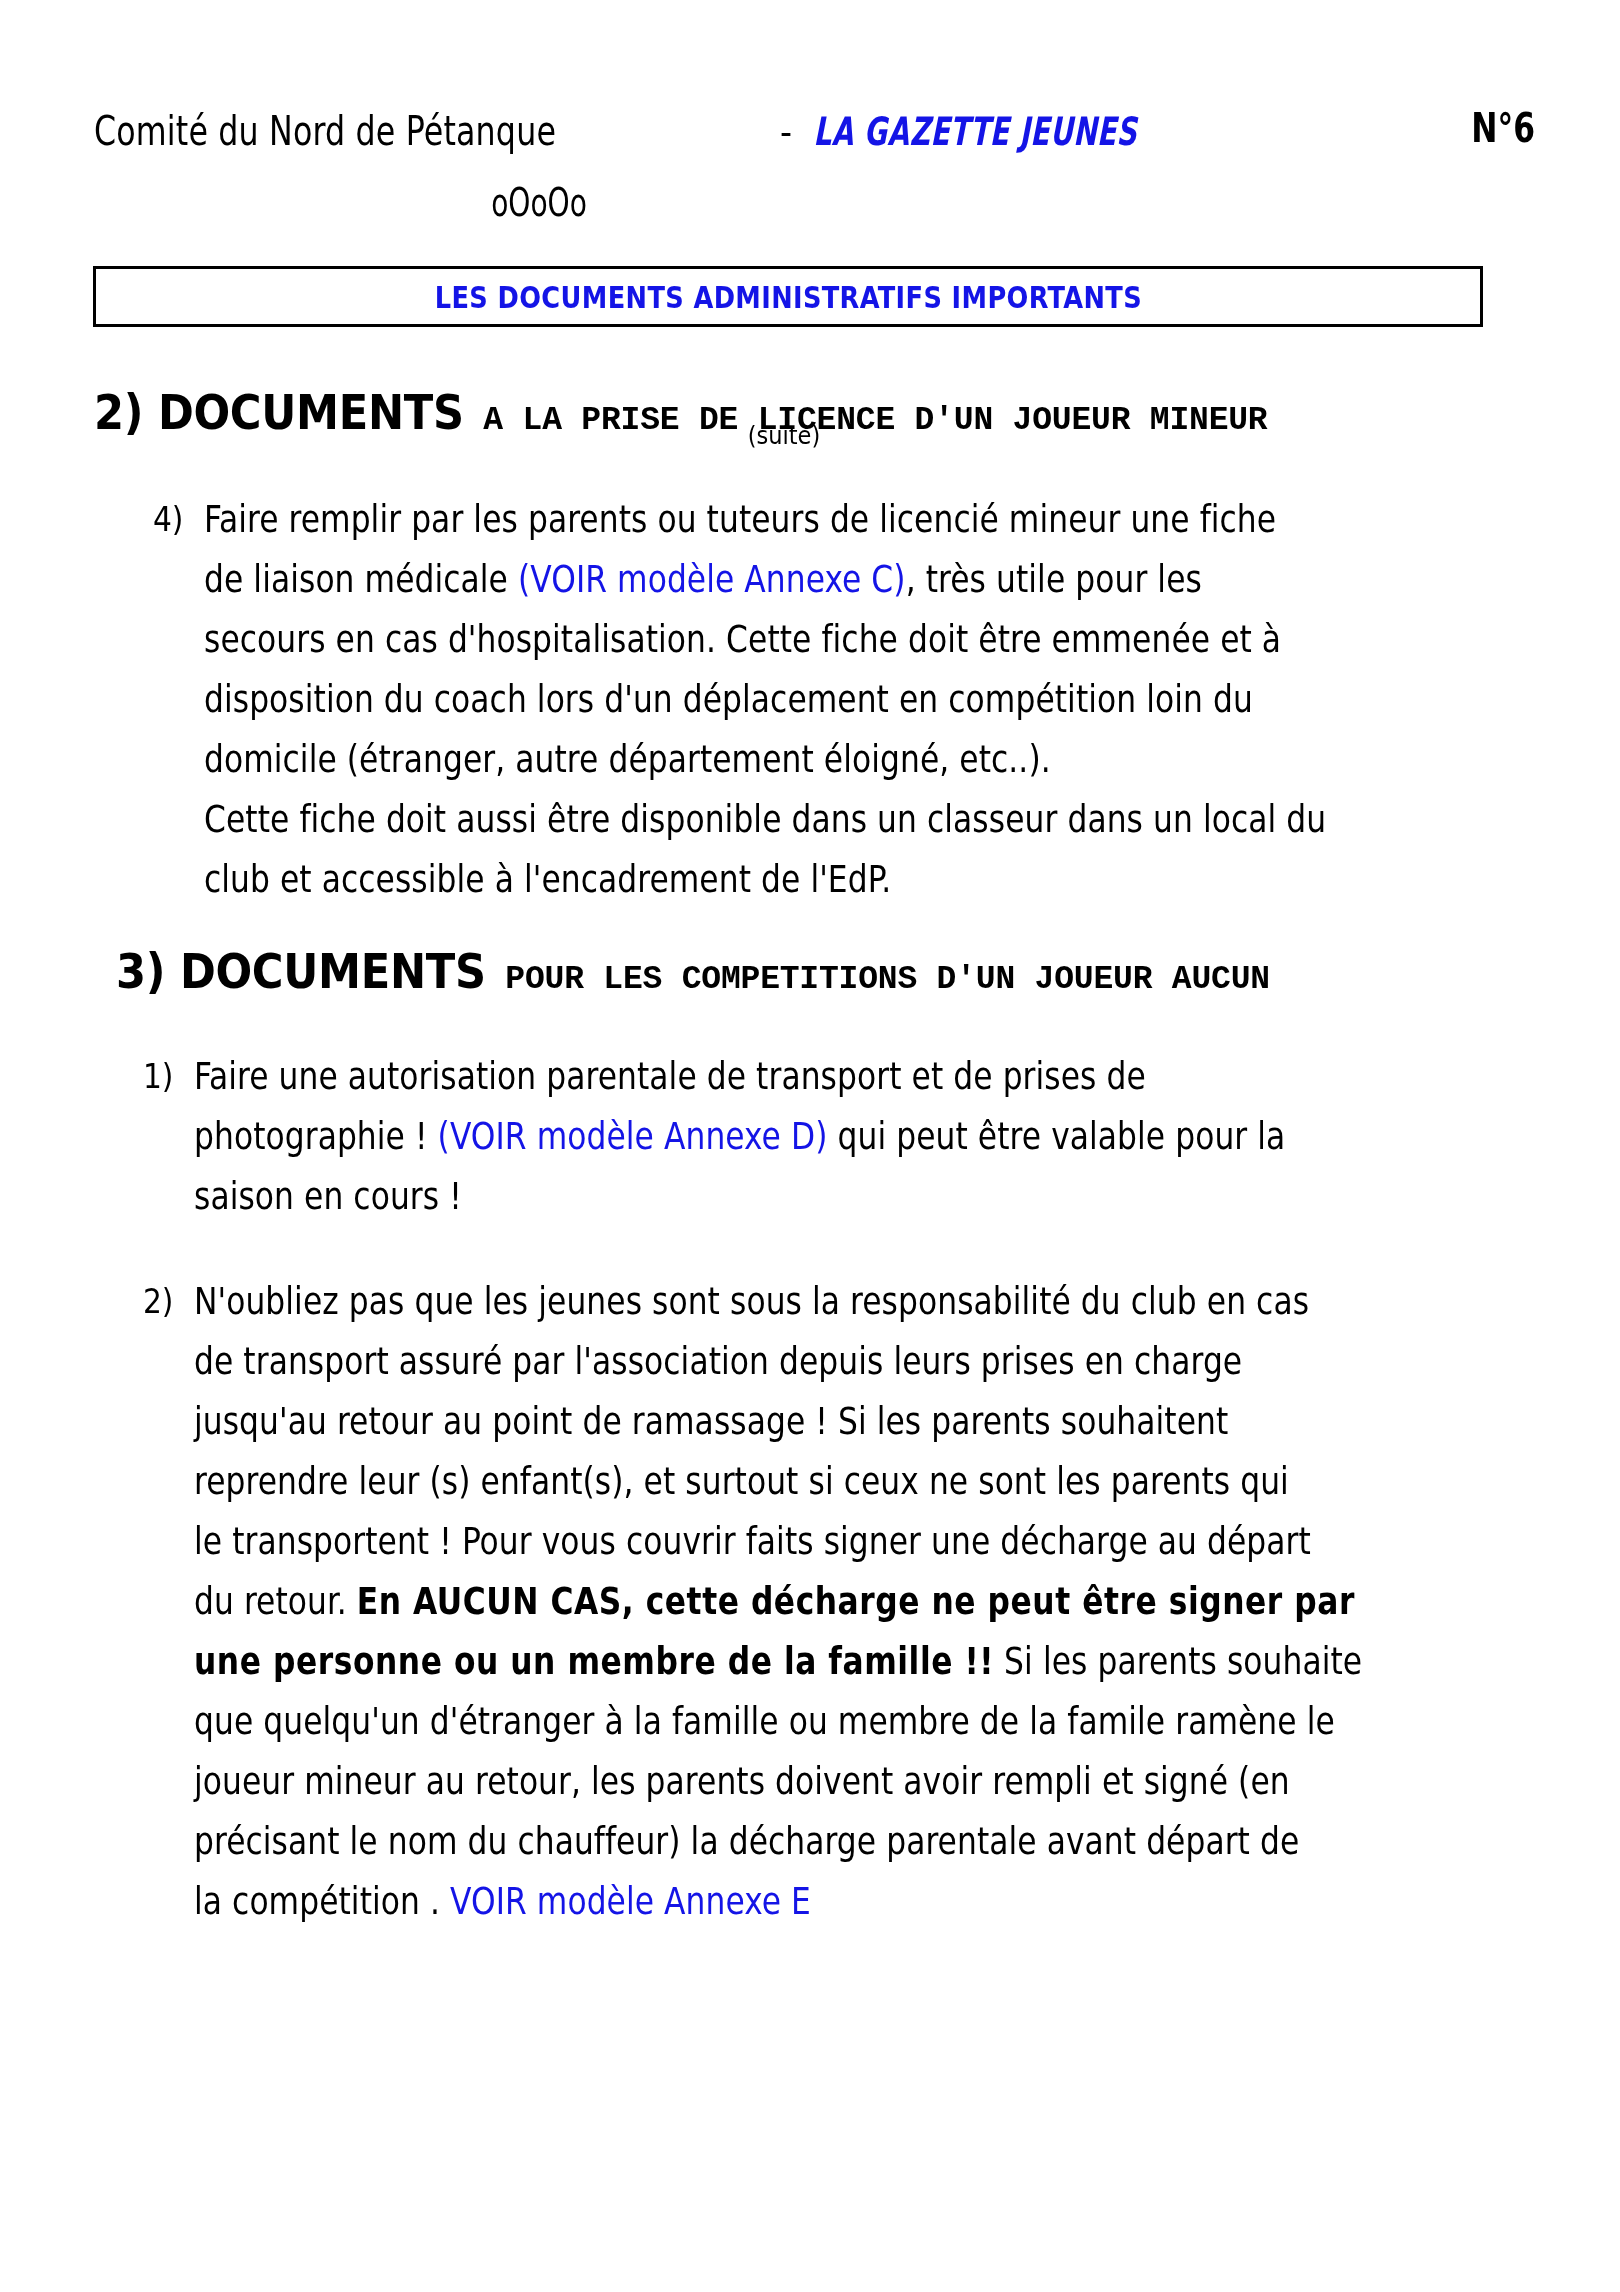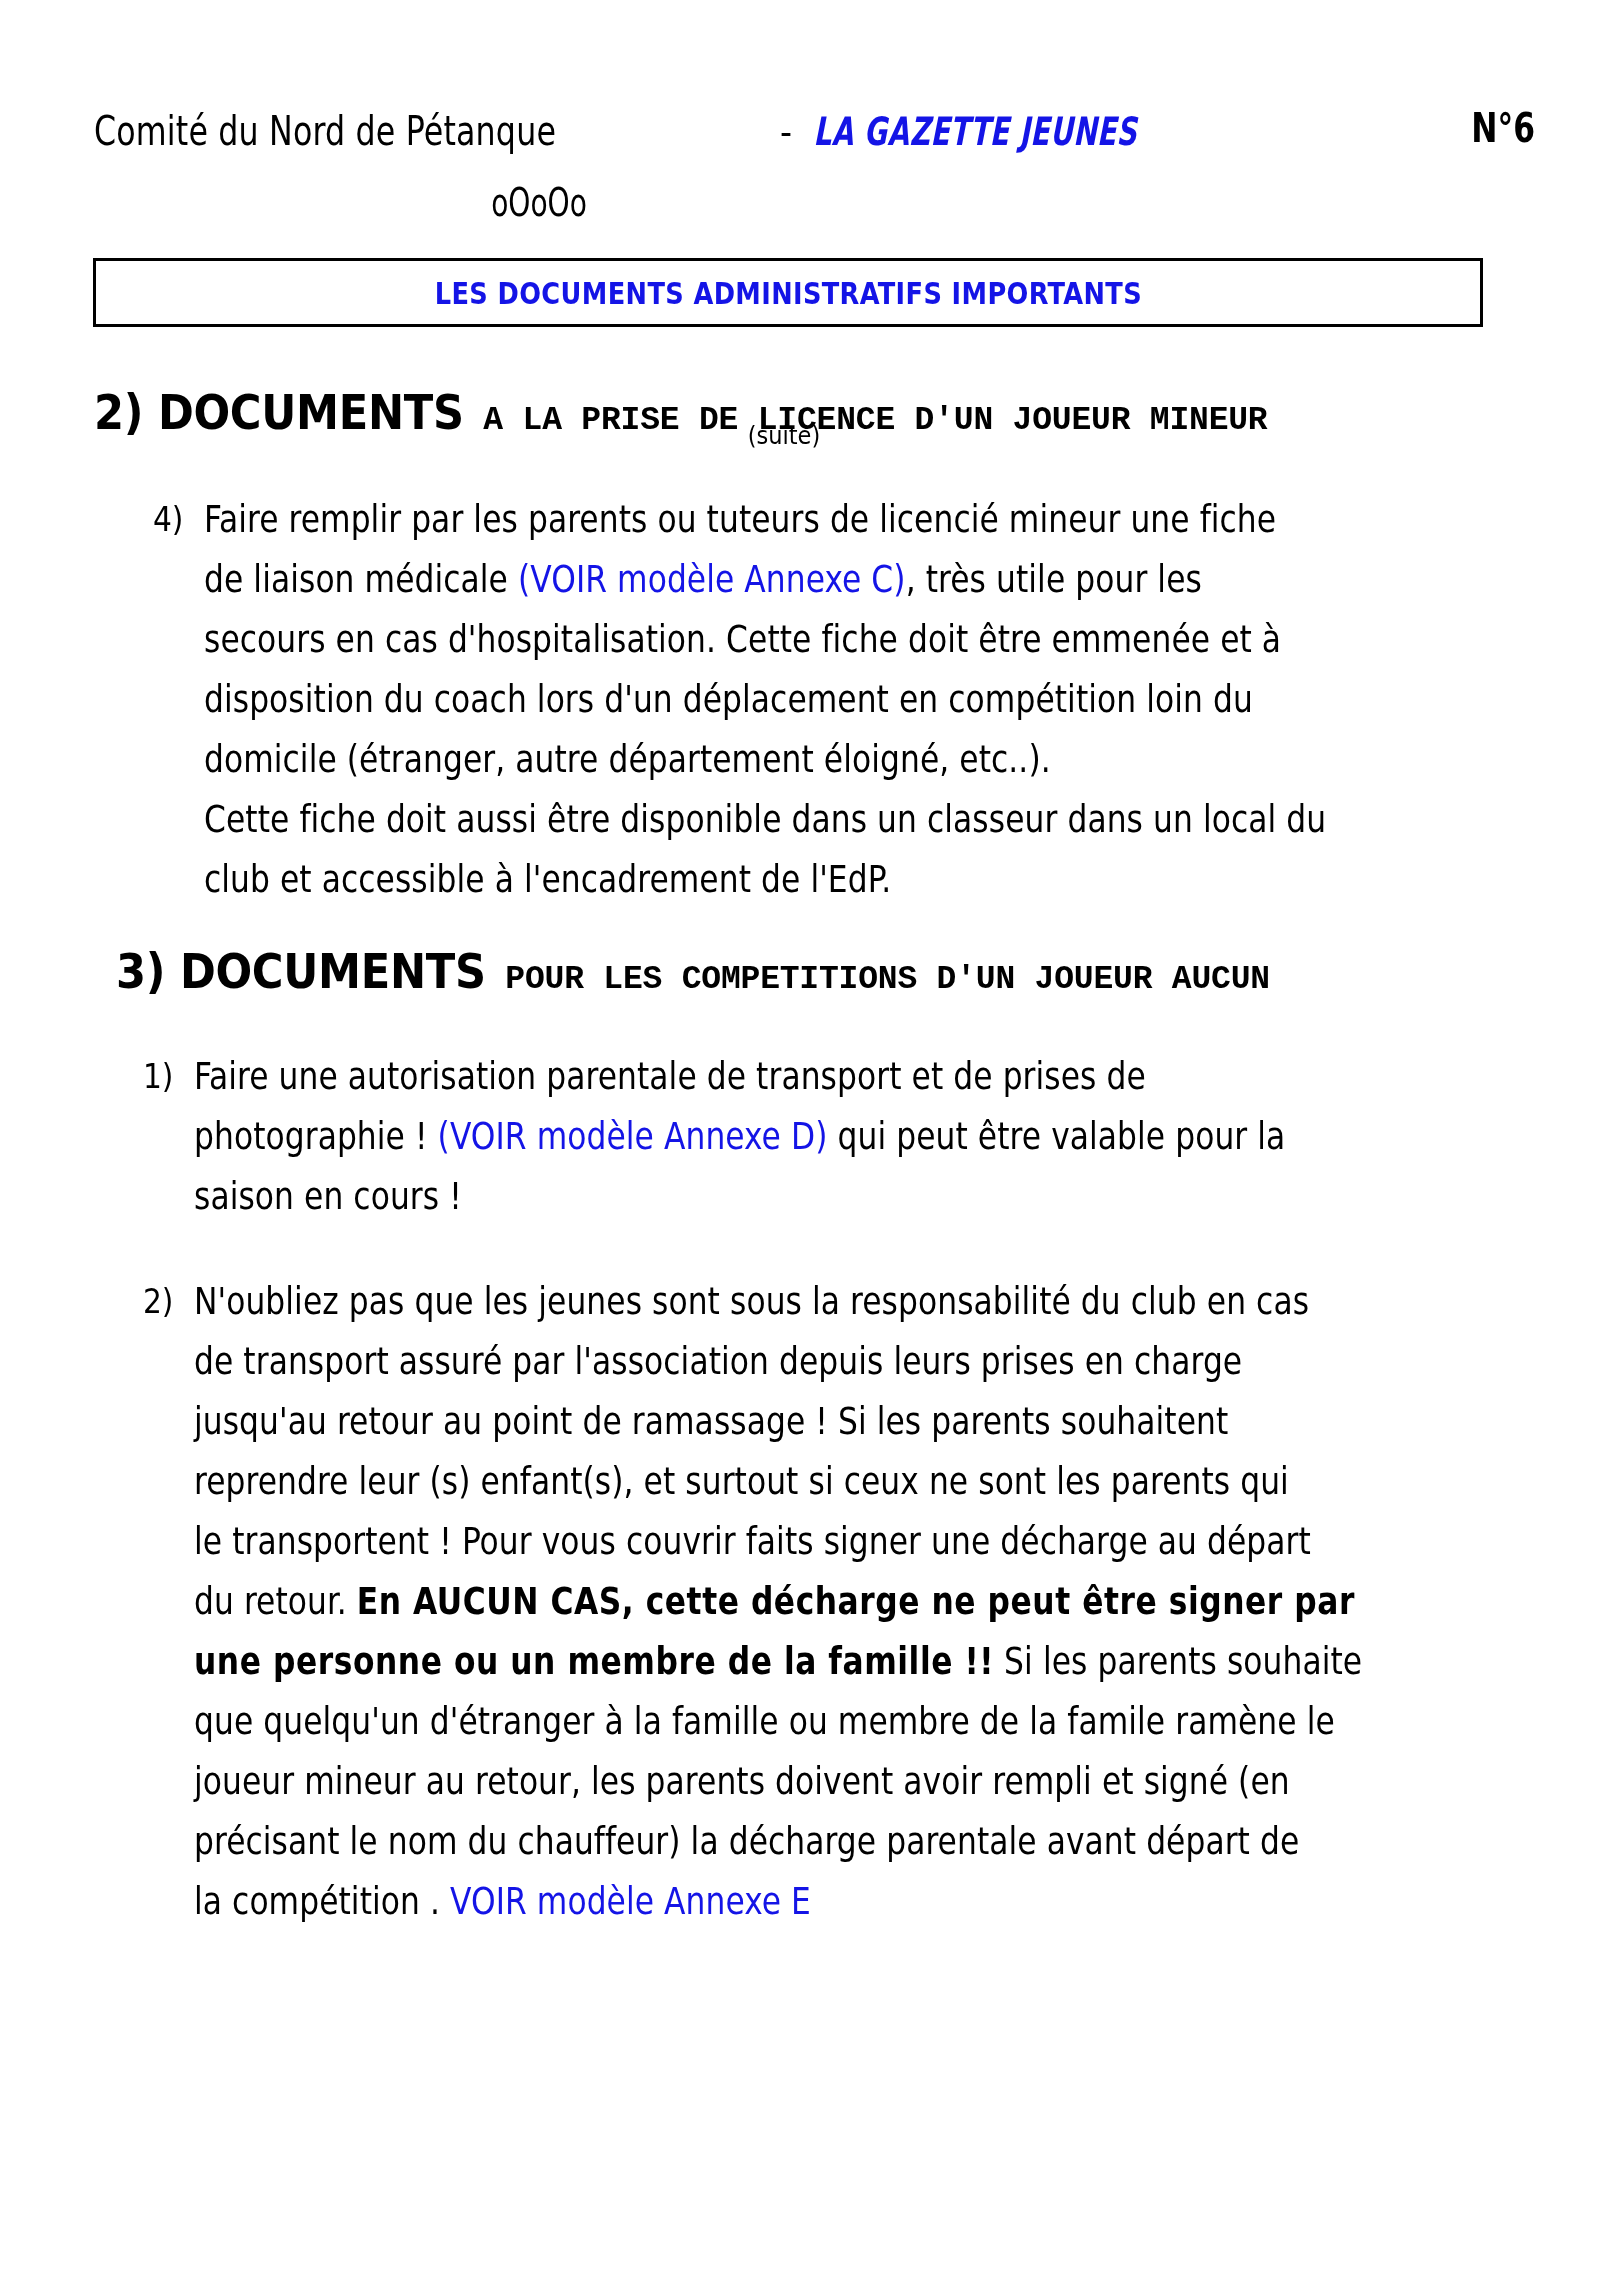--- a/index.html
+++ b/index.html
@@ -77,24 +77,24 @@
     text-align: center;
     font-size: 39px;
     letter-spacing: 0px;
     transform: scaleX(0.8);
     transform-origin: center center;
   }
 
   
   .banner-box {
     position: absolute;
-    top: 258px;
+    top: 266px;
     left: 93px;
     width: 1390px;
-    height: 69px;
+    height: 61px;
     border: 3.9px solid #000000;
     box-sizing: border-box;
     display: flex;
     align-items: center;
     justify-content: center;
   }
   .banner-text {
     font-family: "DejaVu Sans Condensed", "Liberation Sans Narrow", "Liberation Sans", sans-serif;
     font-size: 31px;
     font-weight: bold;

